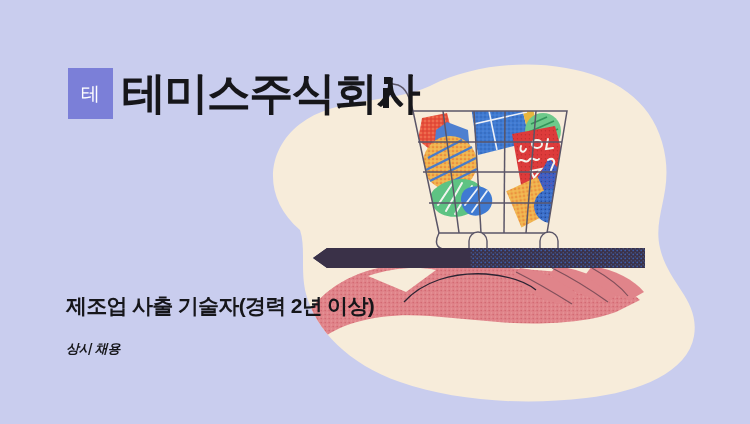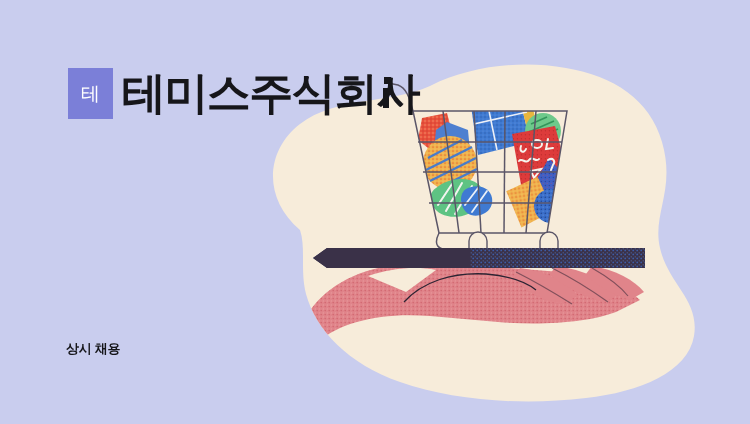--- a/index.html
+++ b/index.html
@@ -67,20 +67,21 @@
   .employment-type {
     position: absolute;
     left: 66px;
     top: 340px;
     font-size: 13px;
     font-weight: 700;
     color: #16161a;
     letter-spacing: -0.3px;
     line-height: 18px;
     white-space: nowrap;
+    font-style: italic;
   }
 </style>
 </head>
 <body>
 
 <div id="banner">
 
   <svg class="illus" viewBox="0 0 750 424" xmlns="http://www.w3.org/2000/svg">
     <defs>
 
@@ -292,16 +293,17 @@
     <path d="M327,248 L645,248 L645,268 L327,268 L313,258 Z" fill="url(#grainBlueDark)"></path>
     <path d="M327,248 L470,248 L470,268 L327,268 L313,258 Z" fill="#3a3148"></path>
   </svg>
 
   <div class="logo-badge">
     <span>테</span>
   </div>
 
   <div class="company-name">테미스주식회사</div>
 
+  <div class="job-title">제조업 사출 기술자(경력 2년 이상)</div>
 
   <div class="employment-type">상시 채용</div>
 
 </div>
 
 </body></html>

